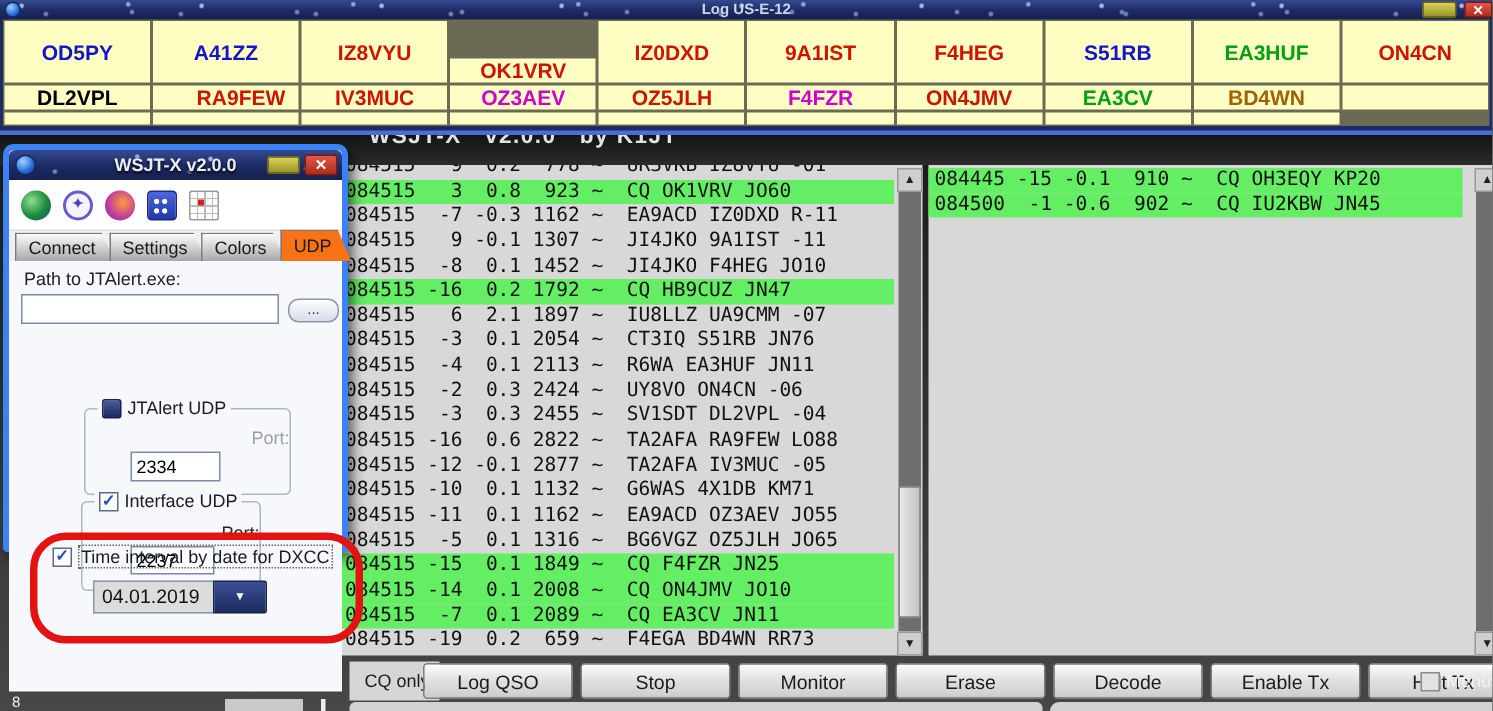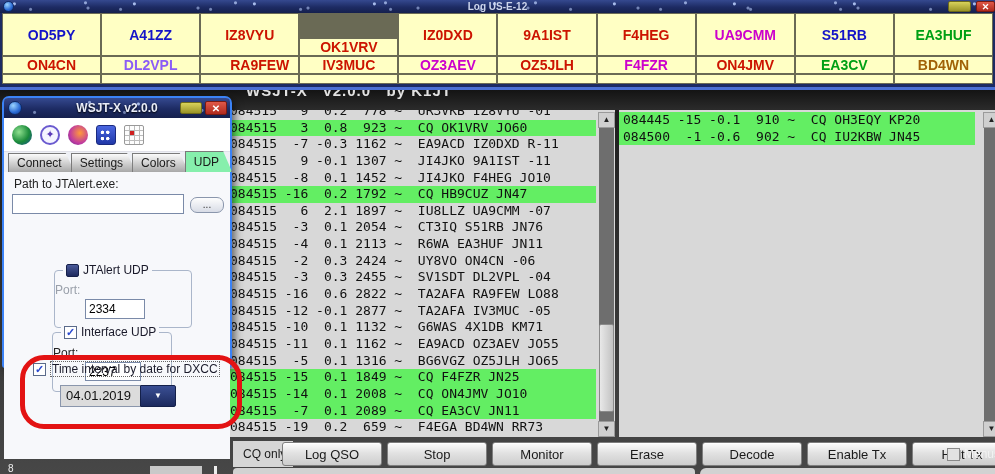--- a/index.html
+++ b/index.html
@@ -85,21 +85,21 @@
   .log-titlebar .win-min{left:948px;top:1px;width:23px;height:11px;}
   .log-titlebar .win-close{left:976px;top:1px;width:19px;height:11px;font-size:9px;line-height:10px;}
   .callgrid{position:absolute;left:2px;top:13px;width:991px;height:71px;background:#6a6a55;
     display:grid;grid-template-columns:repeat(10,1fr);grid-template-rows:repeat(3,1fr);
     gap:2px;padding:1px;box-sizing:border-box;}
   .cell{background:#ffffc4;display:flex;align-items:center;justify-content:center;
     font-size:14px;font-weight:bold;}
 
   
   .dialog{position:absolute;left:2px;top:96px;width:230px;height:272px;z-index:6;
-    border:2px solid #3b82f6;border-radius:7px 7px 3px 3px;box-sizing:border-box;
+    border:4px solid #3b82f6;border-radius:7px 7px 3px 3px;box-sizing:border-box;
     background:#f7f8fb;box-shadow:3px 4px 8px rgba(0,0,0,.55);}
   .dlg-titlebar{position:relative;height:20px;border-radius:4px 4px 0 0;}
   .dlg-title{position:absolute;left:0;right:0;text-align:center;color:#e8ecf8;font-size:12px;
     font-weight:bold;line-height:20px;text-shadow:0 1px 2px #000;}
   .dlg-titlebar .app-ball{left:4px;top:3px;width:14px;height:14px;}
   .dlg-titlebar .win-min{right:28px;top:4px;width:22px;height:12px;position:absolute;}
   .dlg-titlebar .win-close{right:3px;top:3px;width:22px;height:14px;position:absolute;
     font-size:10px;line-height:13px;}
   .dlg-toolbar{height:33px;background:#ffffff;display:flex;align-items:center;gap:8px;
     padding-left:8px;border-bottom:1px solid #e0e0e8;}
@@ -116,36 +116,36 @@
       linear-gradient(180deg,#4a66e0,#2038a8);border:1px solid #1a2a80;box-sizing:border-box;}
   .ticon.grid{border-radius:2px;background:
       linear-gradient(90deg,transparent 0 4px,#bbb 4px 5px,transparent 5px 9px,#bbb 9px 10px,transparent 10px 14px,#bbb 14px 15px,transparent 15px),
       linear-gradient(180deg,transparent 0 4px,#bbb 4px 5px,transparent 5px 9px,#bbb 9px 10px,transparent 10px 14px,#bbb 14px 15px,transparent 15px),#fdfdfd;
     border:1px solid #999;box-sizing:border-box;position:relative;}
   .ticon.grid::after{content:"";position:absolute;left:5px;top:5px;width:4px;height:4px;background:#d02020;}
   .dlg-tabs{height:20px;display:flex;align-items:flex-end;padding-left:4px;background:#eef0f5;}
   .tab{height:18px;line-height:18px;padding:0 12px 0 8px;font-size:12px;color:#1a1a1a;
     background:linear-gradient(180deg,#fbfbfb,#a8a8a8);border:1px solid #7a7a7a;border-bottom:none;
     clip-path:polygon(0 0,calc(100% - 9px) 0,100% 100%,0 100%);margin-right:-4px;}
-  .tab.active{background:#86efac;font-weight:normal;height:20px;line-height:20px;z-index:2;}
+  .tab.active{background:#f97316;font-weight:normal;height:20px;line-height:20px;z-index:2;}
   .dlg-content{position:relative;height:287px;background:#f7f8fb;}
   .lbl{position:absolute;font-size:12px;color:#222;}
   .tinput{position:absolute;border:1px solid #7a8aa8;background:#fff;font-size:12px;
     box-sizing:border-box;padding:1px 3px;font-family:"Liberation Sans",sans-serif;}
   .browse-btn{position:absolute;left:186px;top:25px;width:34px;height:16px;border-radius:7px;
     background:linear-gradient(180deg,#fdfdfd,#d8dce6);border:1px solid #8a96ac;font-size:10px;
     line-height:10px;color:#333;}
   .groupbox{position:absolute;border:1px solid #aab6ca;border-radius:4px;margin-top:48px;}
   .legend{position:absolute;top:-8px;left:8px;background:#f7f8fb;display:flex;gap:4px;
     align-items:center;padding:0 3px;}
   .legend span{font-size:12px;color:#1a1a2a;}
   .cbox{width:13px;height:13px;box-sizing:border-box;border:1px solid #5a6a8a;background:#fff;
     font-size:11px;line-height:11px;text-align:center;color:#2a4ad0;font-weight:bold;}
   .cbox.navy{background:linear-gradient(180deg,#4a5a9a,#1e2a5e);border:1px solid #16204a;border-radius:2px;}
-  .port-lbl{position:absolute;width:100%;text-align:left;font-size:12px;}
+  .port-lbl{position:absolute;width:100%;text-align:right;font-size:12px;}
   .gray{color:#9aa0aa;}
   .dxcc-row{position:absolute;left:29px;top:190px;display:flex;gap:5px;align-items:center;}
   .dxcc-row span{font-size:12px;color:#1a1a2a;outline:1px dotted #666;padding:0 1px;}
   .datecombo{position:absolute;left:56px;top:213px;height:22px;display:flex;}
   .datefield{width:80px;height:22px;background:#dcdcdc;border:1px solid #8a96ac;
     border-right:none;box-sizing:border-box;font-size:13px;color:#111;line-height:20px;
     padding-left:5px;}
   .datebtn{width:36px;height:22px;background:linear-gradient(180deg,#3a4f94,#1c2a5e);
     border:1px solid #14204a;box-sizing:border-box;color:#fff;font-size:8px;line-height:20px;
     text-align:center;border-radius:0 2px 2px 0;}
@@ -238,25 +238,24 @@
       <div class="win-btn win-close">✕</div>
     </div>
     <div class="callgrid" id="callgrid">
         <div class="cell" style="color: rgb(20, 20, 200);">OD5PY</div>
         <div class="cell" style="color: rgb(20, 20, 200);">A41ZZ</div>
         <div class="cell" style="color: rgb(204, 20, 0);">IZ8VYU</div>
         <div class="cell" style="color: rgb(204, 20, 0); margin-top: 25px;">OK1VRV</div>
         <div class="cell" style="color: rgb(204, 20, 0);">IZ0DXD</div>
         <div class="cell" style="color: rgb(204, 20, 0);">9A1IST</div>
         <div class="cell" style="color: rgb(204, 20, 0);">F4HEG</div>
-        <div class="cell" style="color: rgb(204, 0, 204);">UA9CMM</div>
         <div class="cell" style="color: rgb(20, 20, 200);">S51RB</div>
         <div class="cell" style="color: rgb(0, 160, 20);">EA3HUF</div>
         <div class="cell" style="color: rgb(204, 20, 0);">ON4CN</div>
-        <div class="cell" style="color: #8b5cf6;">DL2VPL</div>
+        <div class="cell" style="color: #000000;">DL2VPL</div>
         <div class="cell" style="color: rgb(204, 20, 0); padding-left: 20px;">RA9FEW</div>
         <div class="cell" style="color: rgb(204, 20, 0);">IV3MUC</div>
         <div class="cell" style="color: rgb(204, 0, 204);">OZ3AEV</div>
         <div class="cell" style="color: rgb(204, 20, 0);">OZ5JLH</div>
         <div class="cell" style="color: rgb(204, 0, 204);">F4FZR</div>
         <div class="cell" style="color: rgb(204, 20, 0);">ON4JMV</div>
         <div class="cell" style="color: rgb(0, 160, 20);">EA3CV</div>
         <div class="cell" style="color: #a16207;">BD4WN</div>
         <div class="cell"></div>
         <div class="cell"></div>

